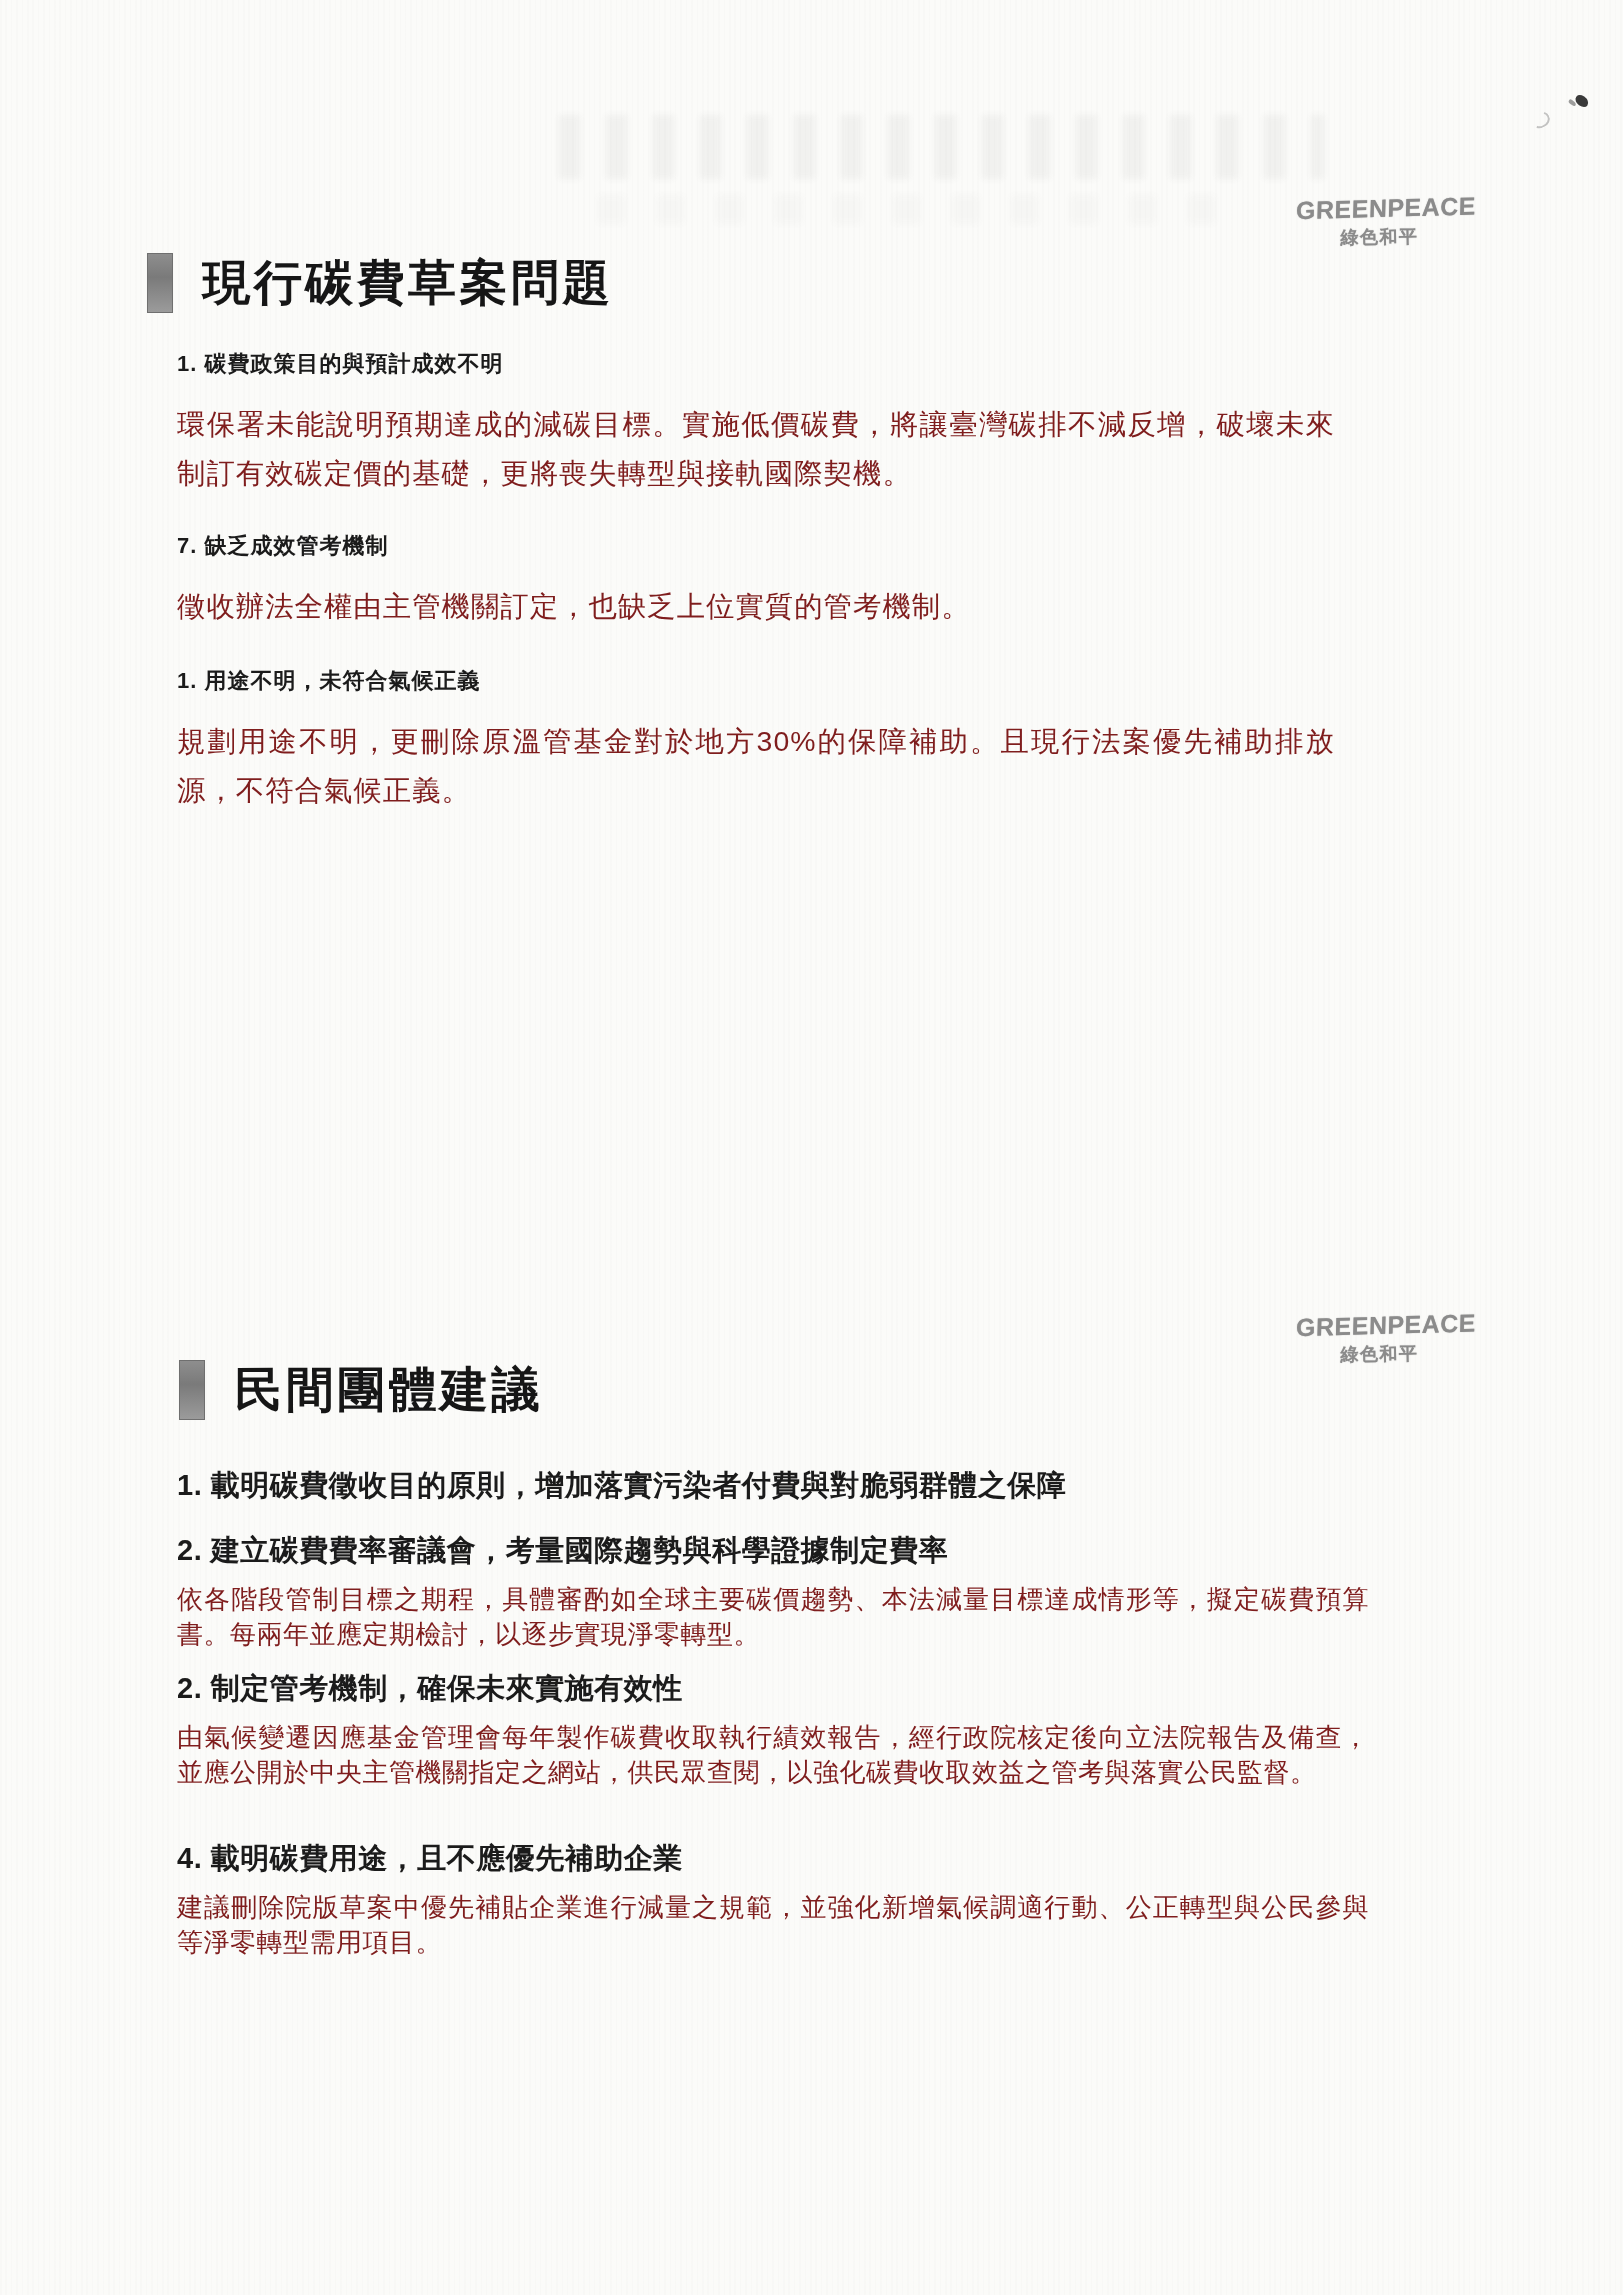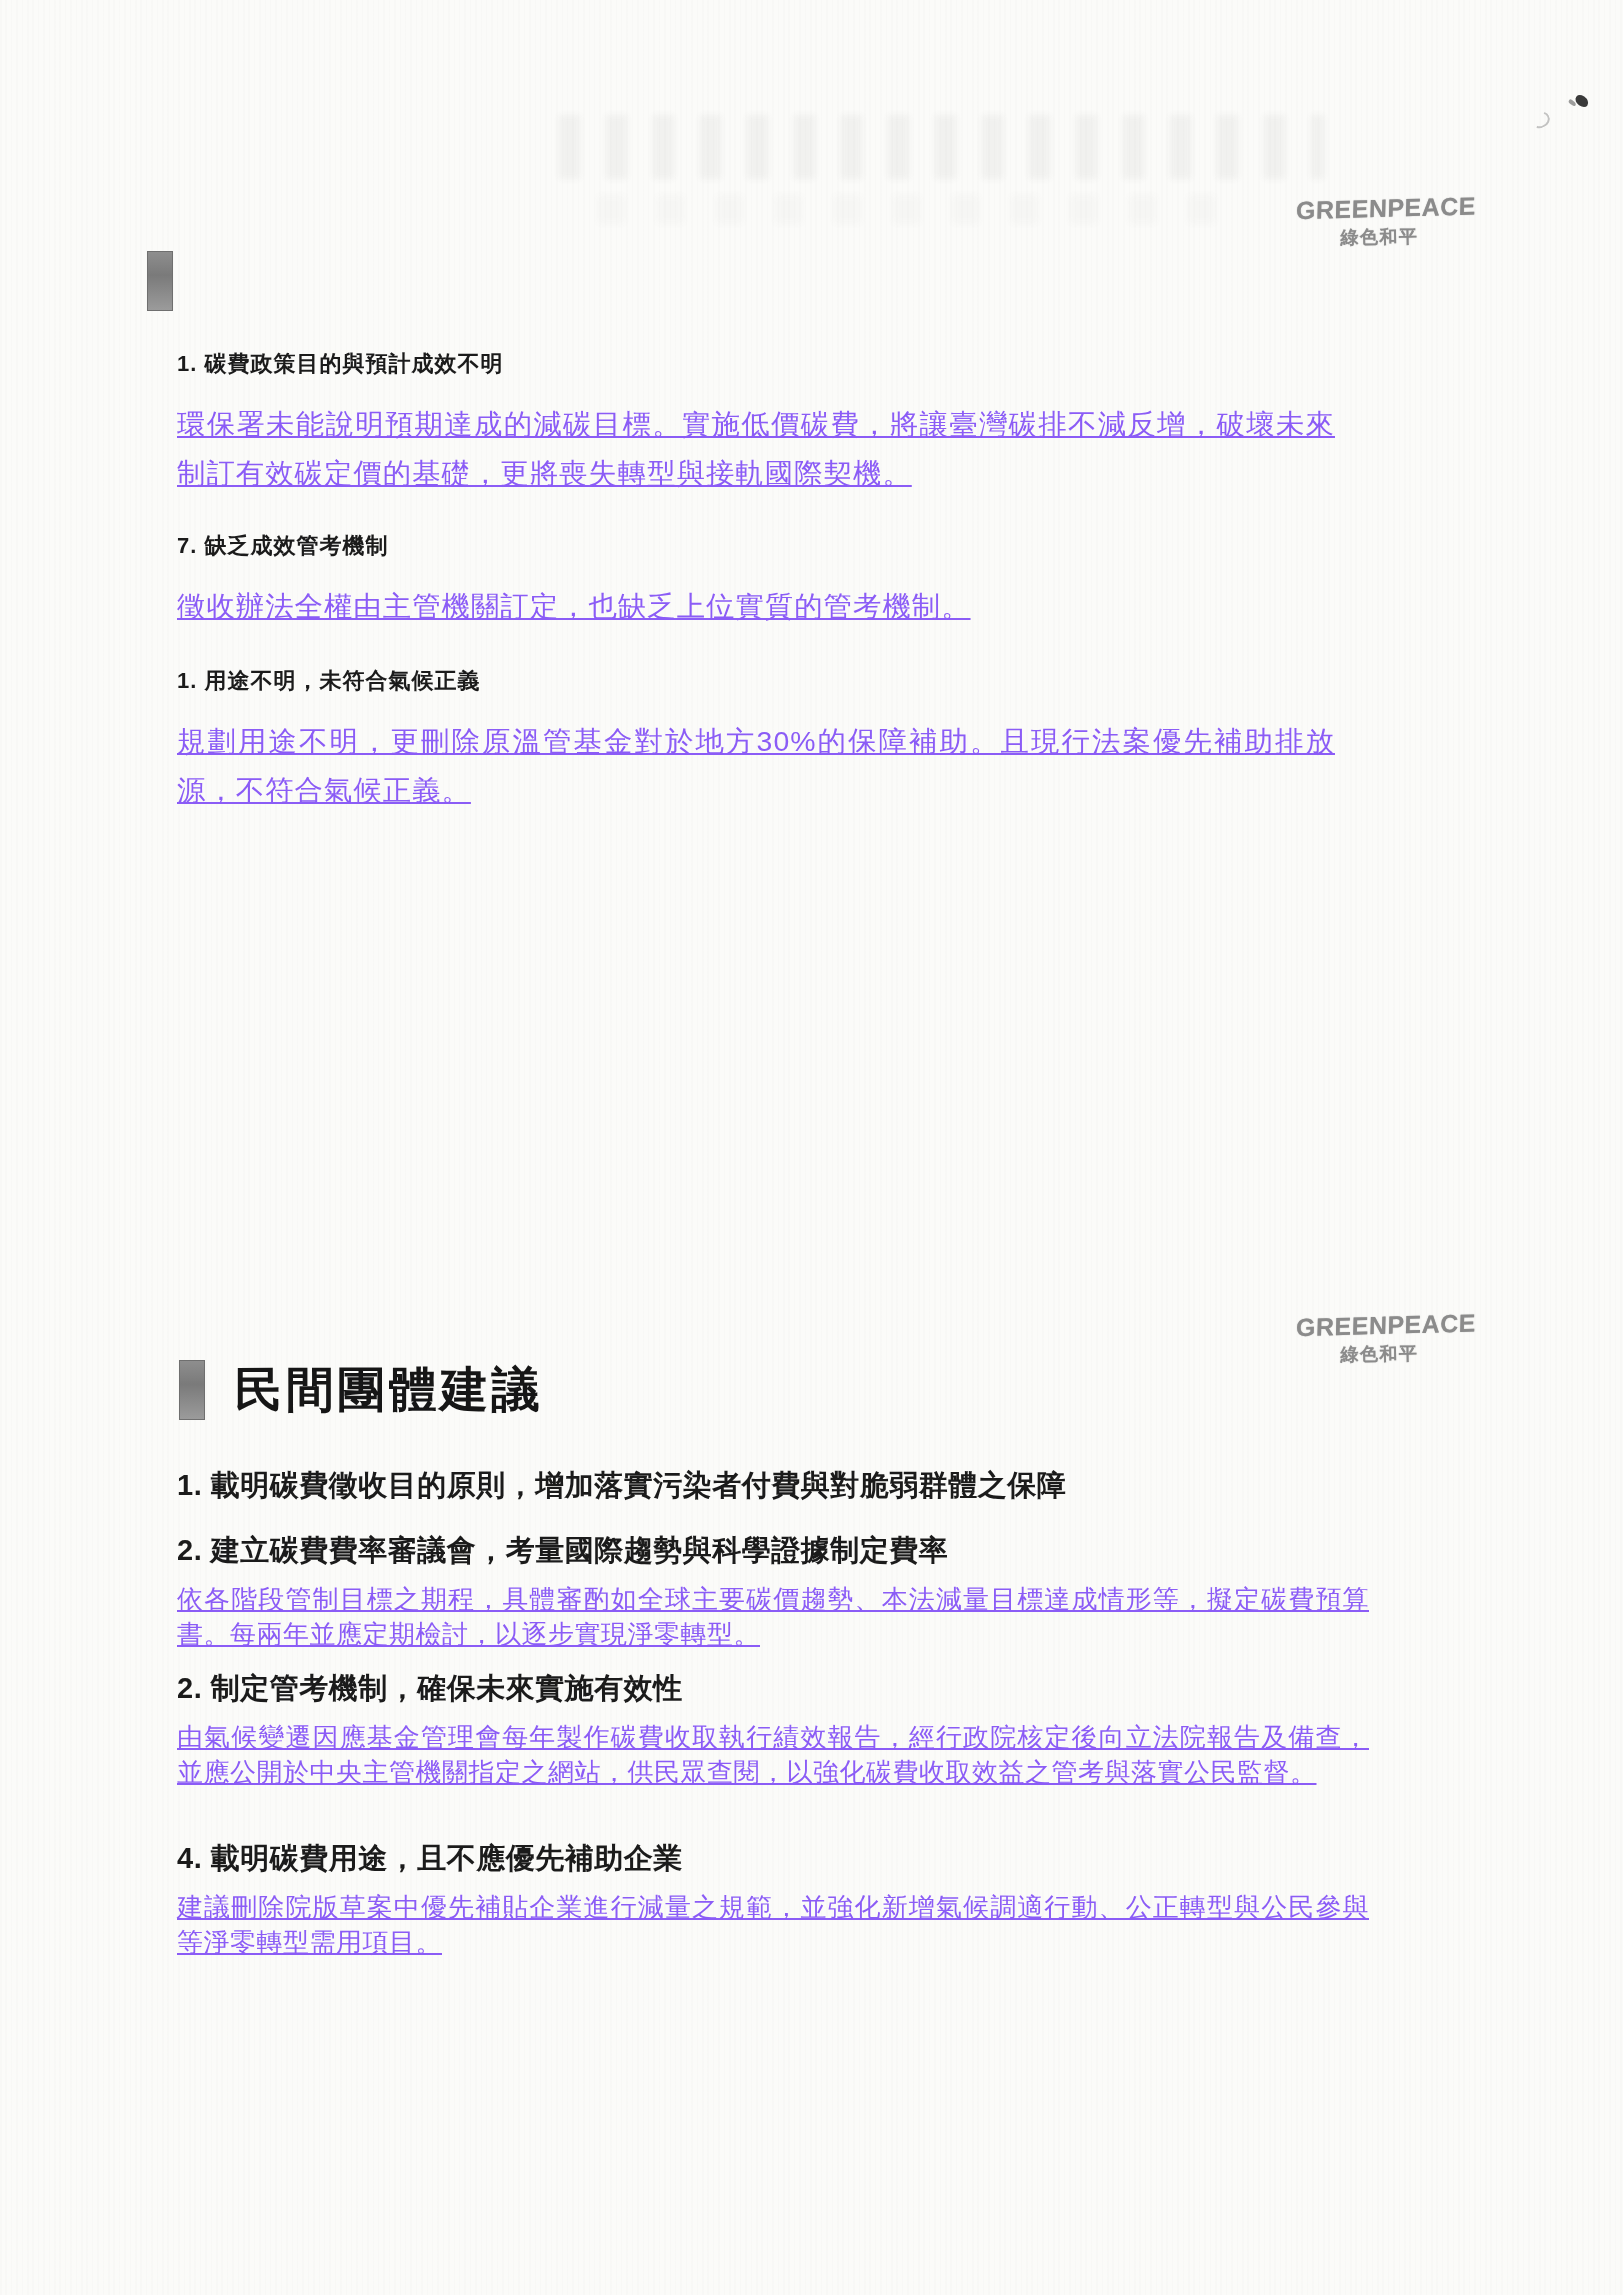--- a/index.html
+++ b/index.html
@@ -118,23 +118,22 @@
   .item {
     position: absolute;
     left: 177px;
   }
   .item .title {
     font-weight: 700;
     color: #1b1b1b;
     white-space: nowrap;
   }
   .item .body {
-    color: #8b5cf6;
+    color: #7f1d1d;
     text-align: justify;
-    text-decoration: underline;
   }
   
   .sec-a .title { font-size: 22px; letter-spacing: 1px; }
   .sec-a .body {
     margin-top: 20.6px;
     width: 1158px;
     font-size: 28.4px;
     line-height: 49px;
     letter-spacing: 1px;
   }
@@ -166,20 +165,21 @@
   <div class="speck"></div>
   <div class="curl"></div>
 
   <div class="logo logo-1">
     <div class="logo-en">GREENPEACE</div>
     <div class="logo-zh">綠色和平</div>
   </div>
 
   <div class="sec-heading heading-a">
     <span class="bar"></span>
+    <h1>現行碳費草案問題</h1>
   </div>
 
   <div class="item sec-a item-a1">
     <div class="title">1. 碳費政策目的與預計成效不明</div>
     <div class="body">環保署未能說明預期達成的減碳目標。實施低價碳費，將讓臺灣碳排不減反增，破壞未來制訂有效碳定價的基礎，更將喪失轉型與接軌國際契機。</div>
   </div>
 
   <div class="item sec-a item-a2">
     <div class="title">7. 缺乏成效管考機制</div>
     <div class="body">徵收辦法全權由主管機關訂定，也缺乏上位實質的管考機制。</div>

